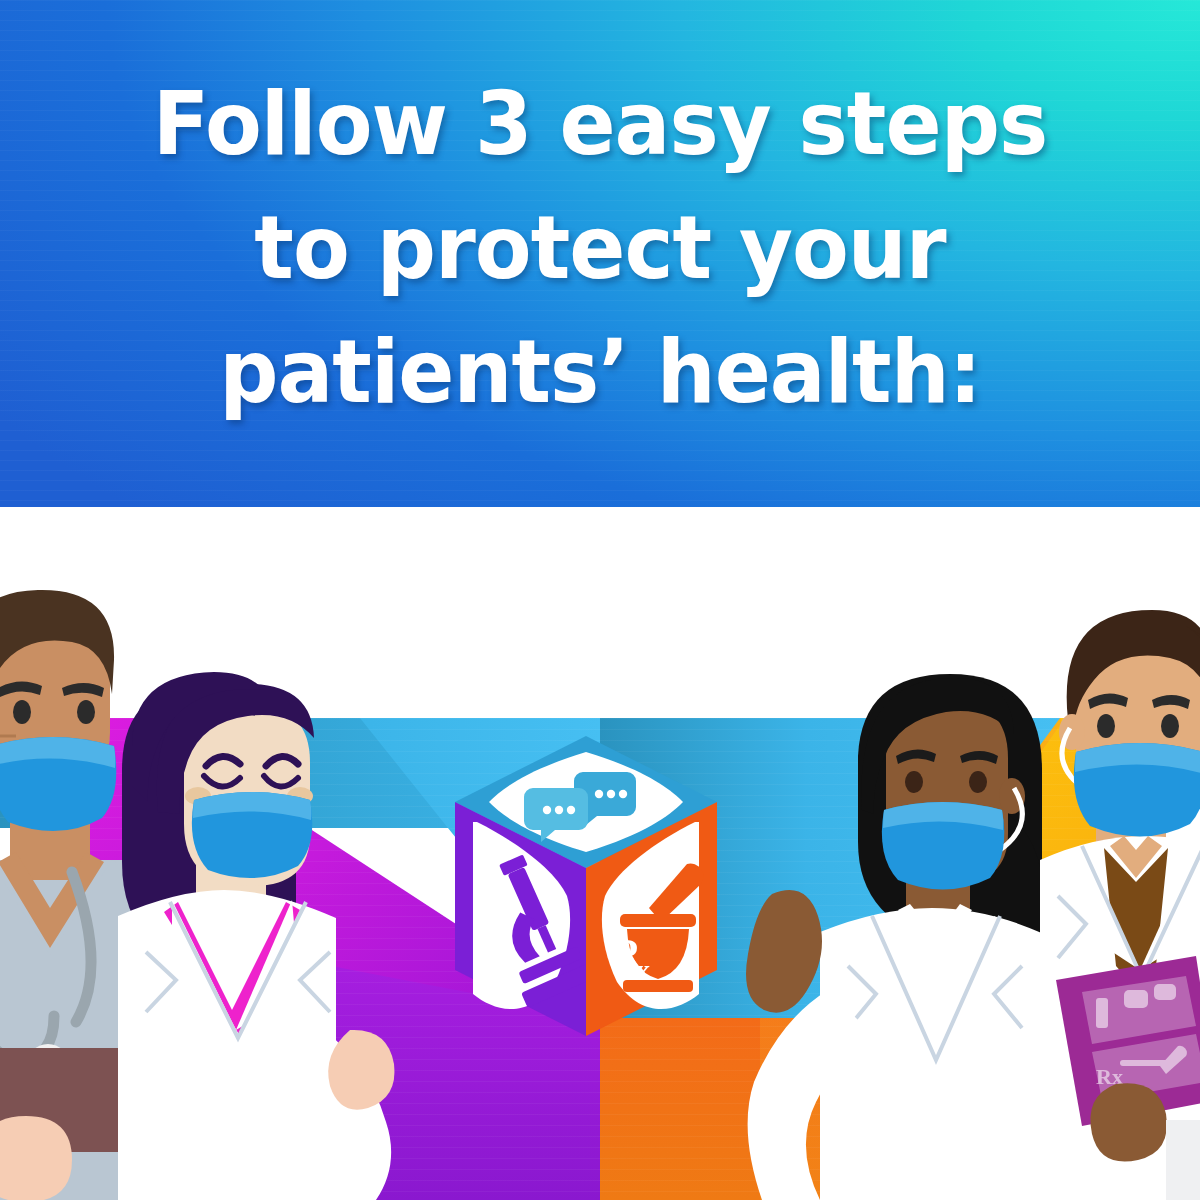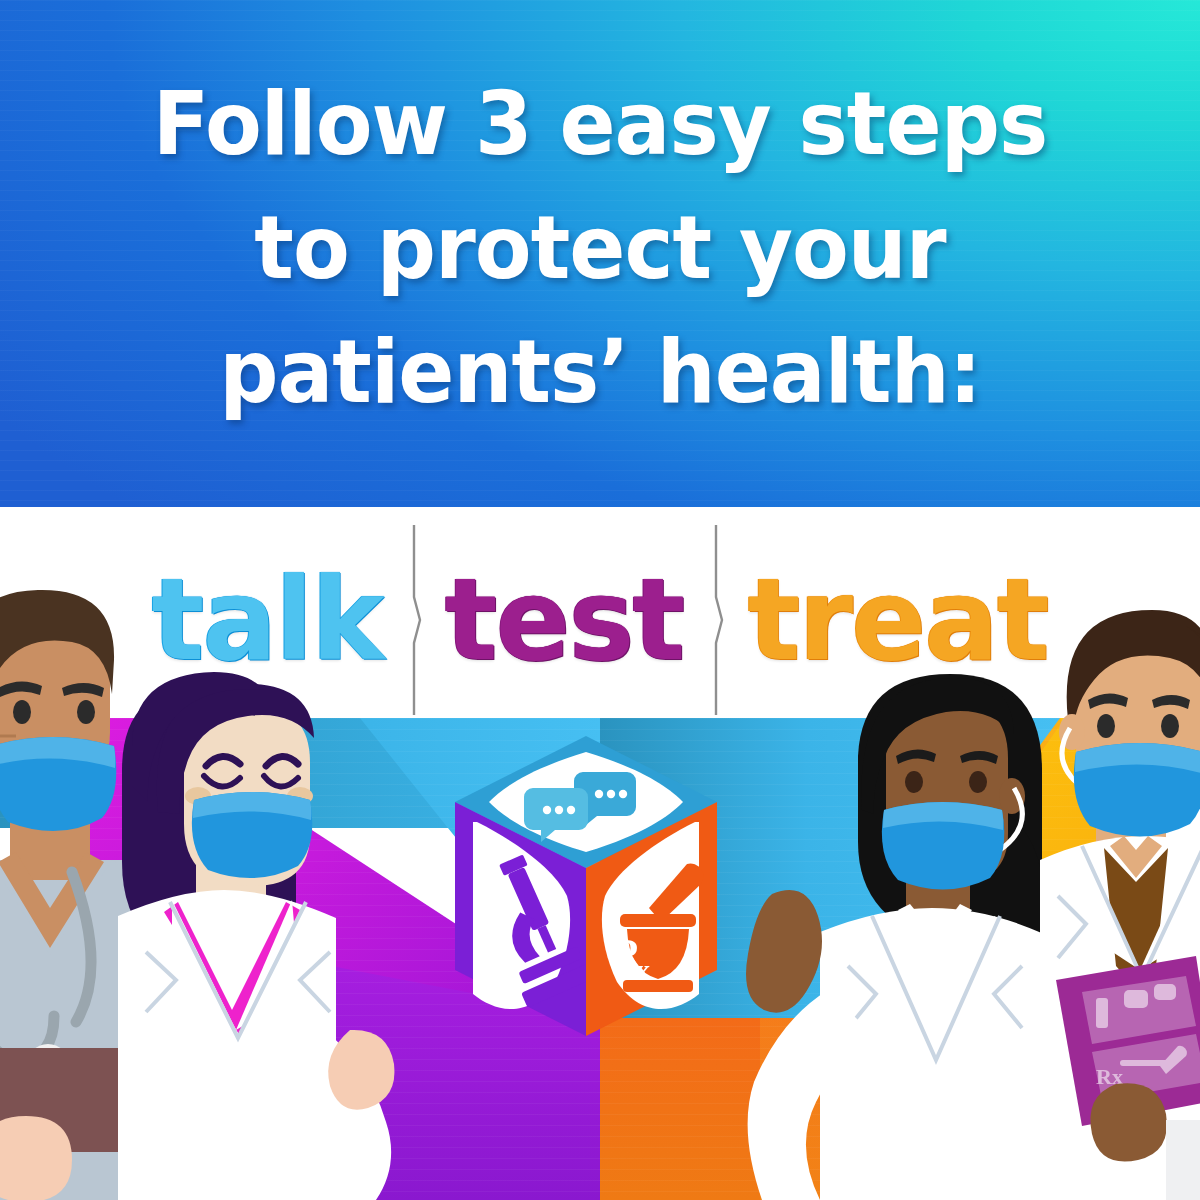--- a/index.html
+++ b/index.html
@@ -101,41 +101,20 @@
 
   <div id="header">
     <div id="header-scan"></div>
     <div id="headline">
       <span class="hl">Follow 3 easy steps</span>
       <span class="hl">to protect your</span>
       <span class="hl">patients’ health:</span>
     </div>
   </div>
 
-  <div id="logoband">
-    <div id="logo">
-      <span class="word w-talk">talk</span>
-
-      <span class="divider">
-        <svg width="16" height="190" viewBox="0 0 16 190" style="display:block;margin-left:-6px;">
-          <path d="M8 0 L8 72 L14 95 L8 118 L8 190" fill="none" stroke="#8f8f8f" stroke-width="2.4"></path>
-        </svg>
-      </span>
-
-      <span class="word w-test">test</span>
-
-      <span class="divider">
-        <svg width="16" height="190" viewBox="0 0 16 190" style="display:block;margin-left:-6px;">
-          <path d="M8 0 L8 72 L14 95 L8 118 L8 190" fill="none" stroke="#8f8f8f" stroke-width="2.4"></path>
-        </svg>
-      </span>
-
-      <span class="word w-treat">treat</span>
-    </div>
-  </div>
 
   <div id="stage">
 
     <svg class="wedge" viewBox="0 0 1200 482" preserveAspectRatio="none">
       <defs>
         <linearGradient id="gMag" x1="0" y1="0" x2="1" y2="1">
           <stop offset="0%" stop-color="#e21de0"></stop>
             <stop offset="100%" stop-color="#8a14d4"></stop>
         </linearGradient>
         <linearGradient id="gPur" x1="0" y1="0" x2="0" y2="1">

